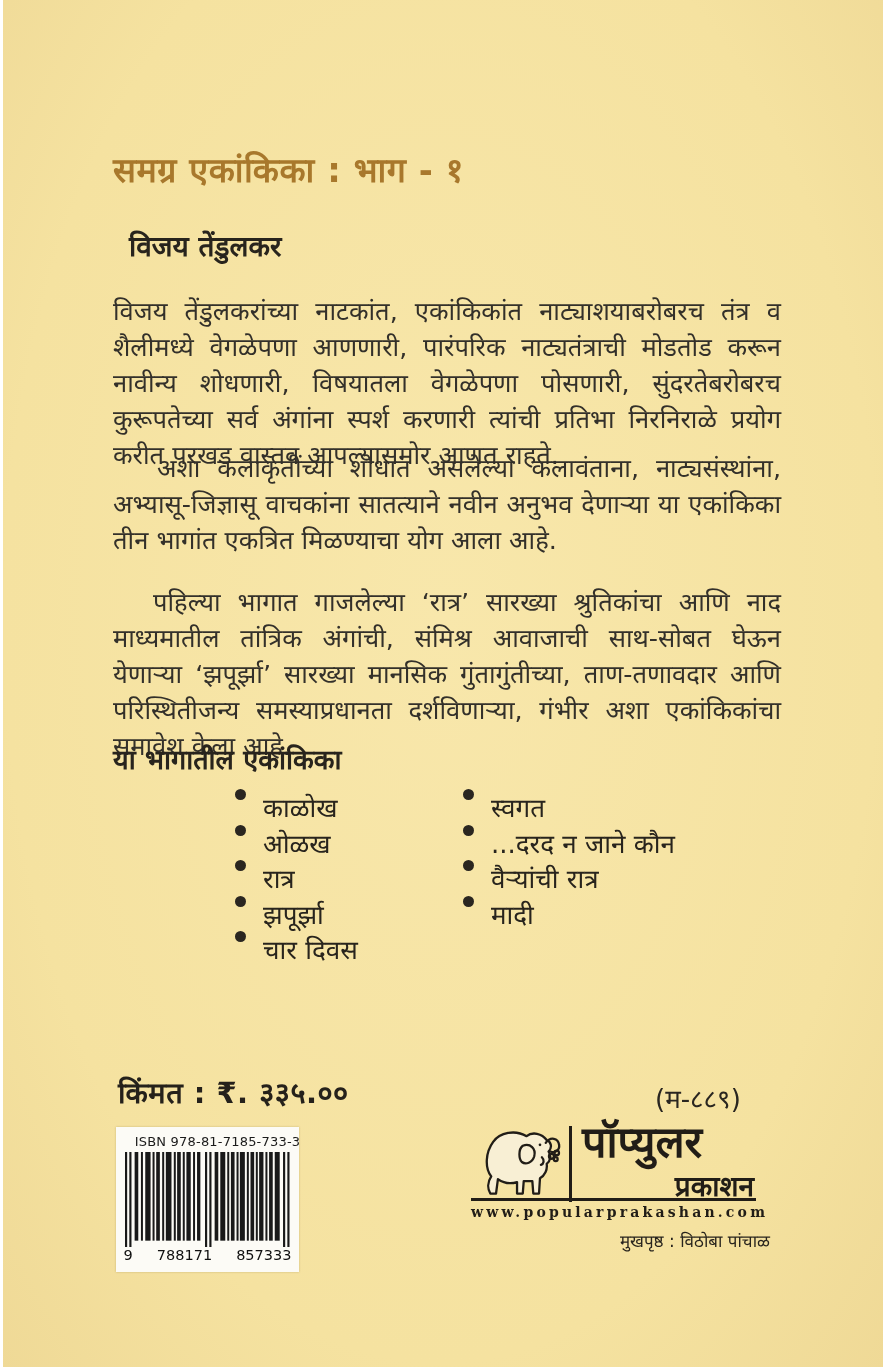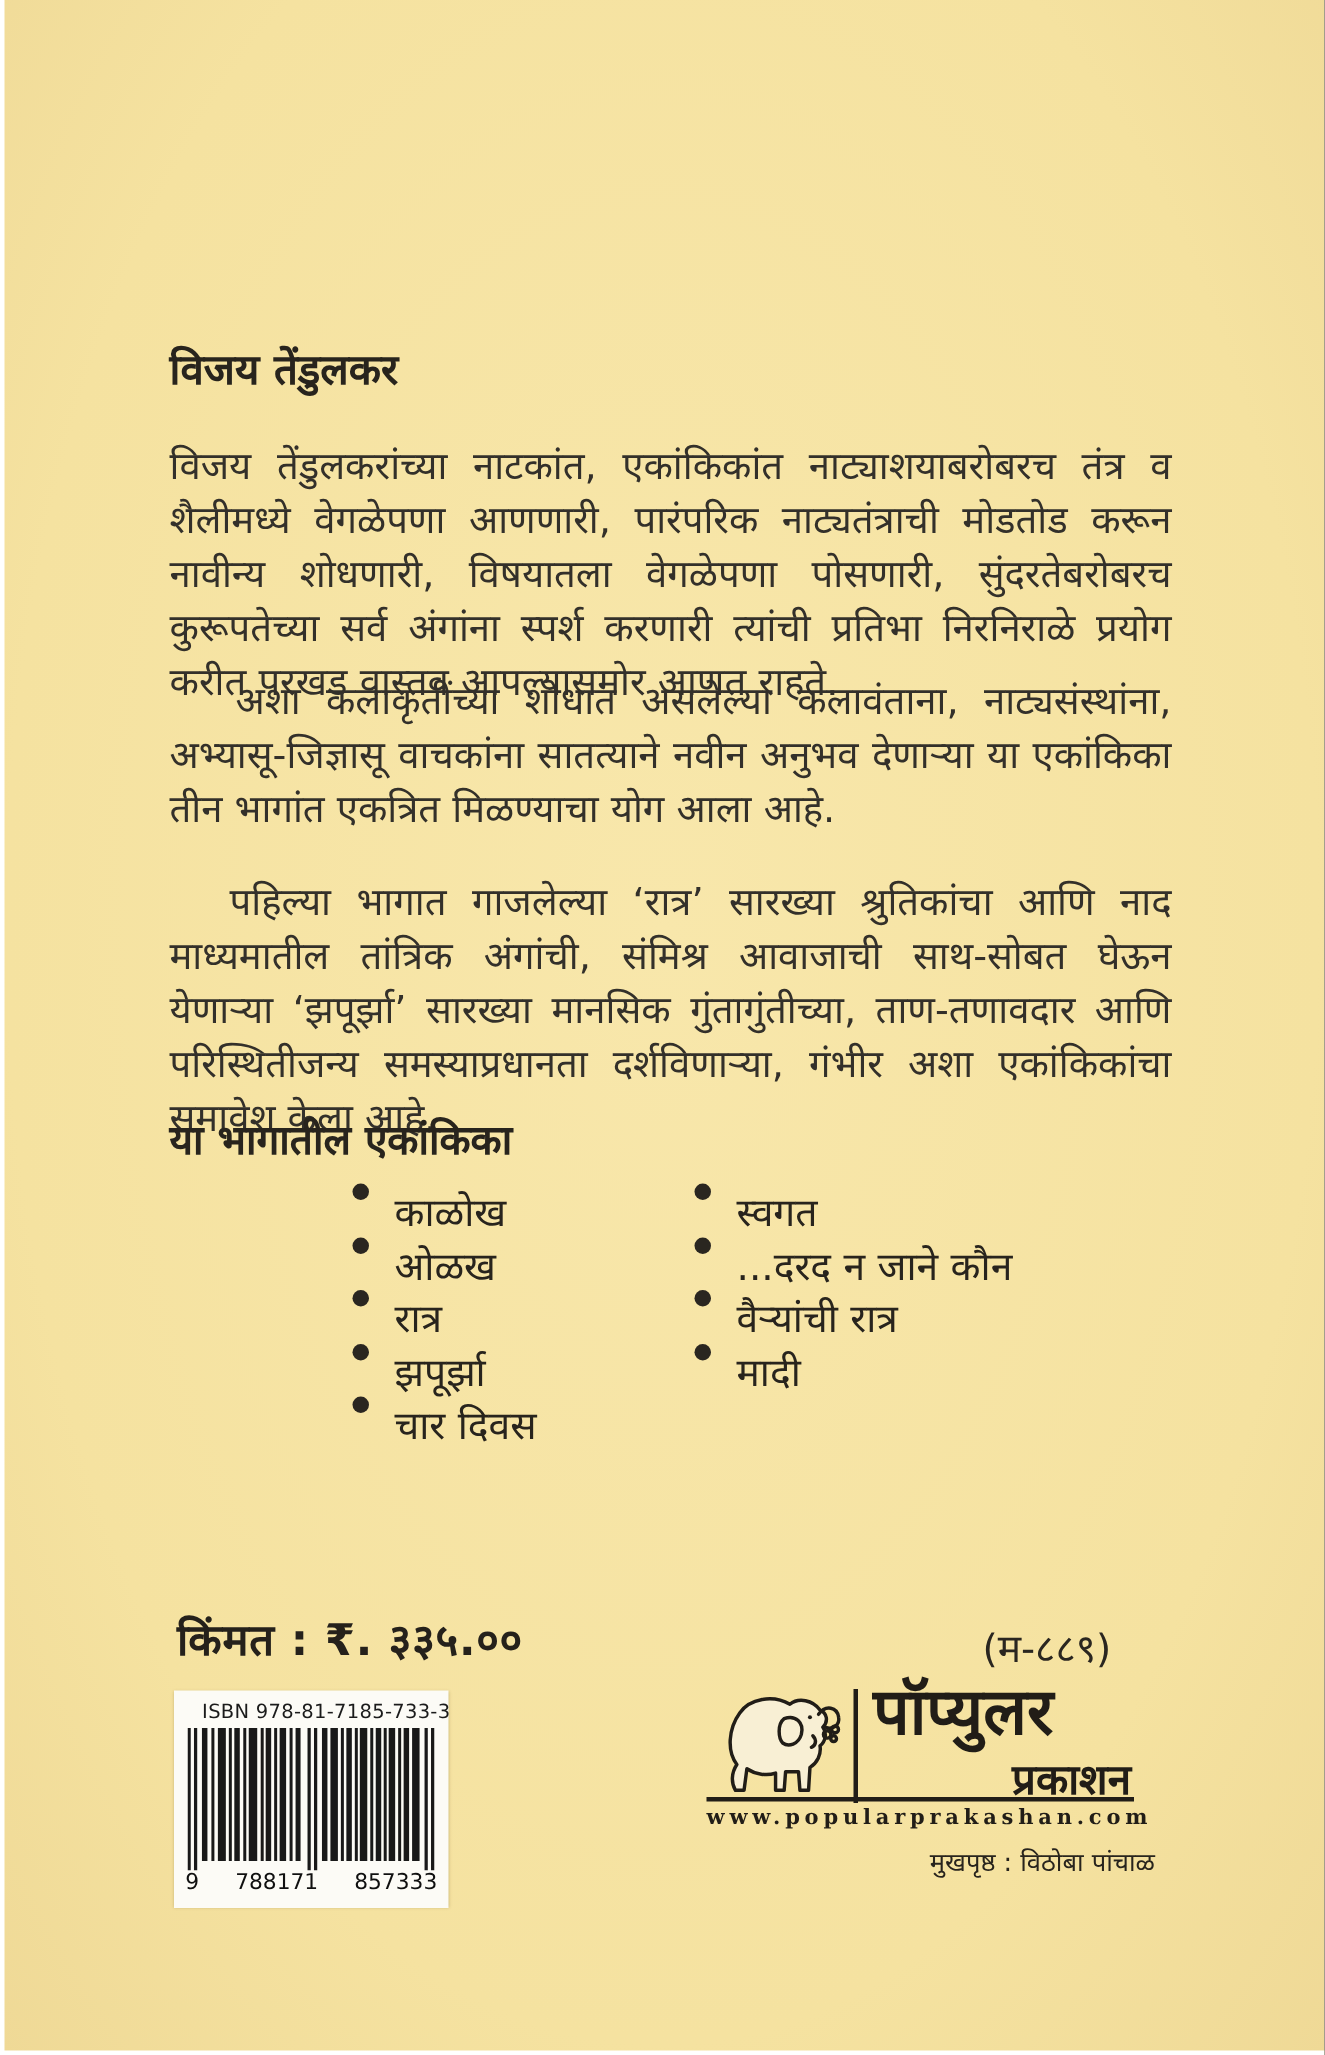--- a/index.html
+++ b/index.html
@@ -15,21 +15,21 @@
   }
   .edge-left  { position:absolute; left:0; top:0; width:3px; height:100%; background:#ffffff; }
   .edge-bottom{ position:absolute; left:0; bottom:0; width:100%; height:3px; background:#ffffff; }
 
   .book-title {
     position:absolute; left:113px; top:146px;
     font-size:34px; font-weight:600; letter-spacing:0.5px;
     color:#a8782c;
   }
   .book-author {
-    position:absolute; left:113px; top:226px;
+    position:absolute; left:129px; top:226px;
     font-size:28px; font-weight:bold; color:#28241d;
   }
   .para {
     position:absolute; left:113px; width:668px;
     font-size:25.5px; line-height:36px; text-align:justify;
     color:#33302a;
   }
   .p1 { top:293px; }
   .p2 { top:450px; text-indent:44px; }
   .p3 { top:568px; text-indent:40px;margin-top:16px; }
@@ -87,20 +87,21 @@
   .cover-credit {
     position:absolute; left:470px; top:1229px; width:300px;
     text-align:right; font-size:17px; color:#28241d; white-space:nowrap;
   }
 </style>
 </head>
 <body>
 
 <div class="cover">
 
+  <div class="book-title">समग्र एकांकिका : भाग - १</div>
   <div class="book-author">विजय तेंडुलकर</div>
 
   <div class="para p1">विजय तेंडुलकरांच्या नाटकांत, एकांकिकांत नाट्याशयाबरोबरच तंत्र व शैलीमध्ये वेगळेपणा आणणारी, पारंपरिक नाट्यतंत्राची मोडतोड करून नावीन्य शोधणारी, विषयातला वेगळेपणा पोसणारी, सुंदरतेबरोबरच कुरूपतेच्या सर्व अंगांना स्पर्श करणारी त्यांची प्रतिभा निरनिराळे प्रयोग करीत परखड वास्तव आपल्यासमोर आणत राहते.</div>
   <div class="para p2">अशा कलाकृतींच्या शोधात असलेल्या कलावंताना, नाट्यसंस्थांना, अभ्यासू-जिज्ञासू वाचकांना सातत्याने नवीन अनुभव देणाऱ्या या एकांकिका तीन भागांत एकत्रित मिळण्याचा योग आला आहे.</div>
   <div class="para p3">पहिल्या भागात गाजलेल्या ‘रात्र’ सारख्या श्रुतिकांचा आणि नाद माध्यमातील तांत्रिक अंगांची, संमिश्र आवाजाची साथ-सोबत घेऊन येणाऱ्या ‘झपूर्झा’ सारख्या मानसिक गुंतागुंतीच्या, ताण-तणावदार आणि परिस्थितीजन्य समस्याप्रधानता दर्शविणाऱ्या, गंभीर अशा एकांकिकांचा समावेश केला आहे.</div>
 
   <div class="list-header">या भागातील एकांकिका</div>
 
   <div class="play-col c1">
     <div class="play-item">

